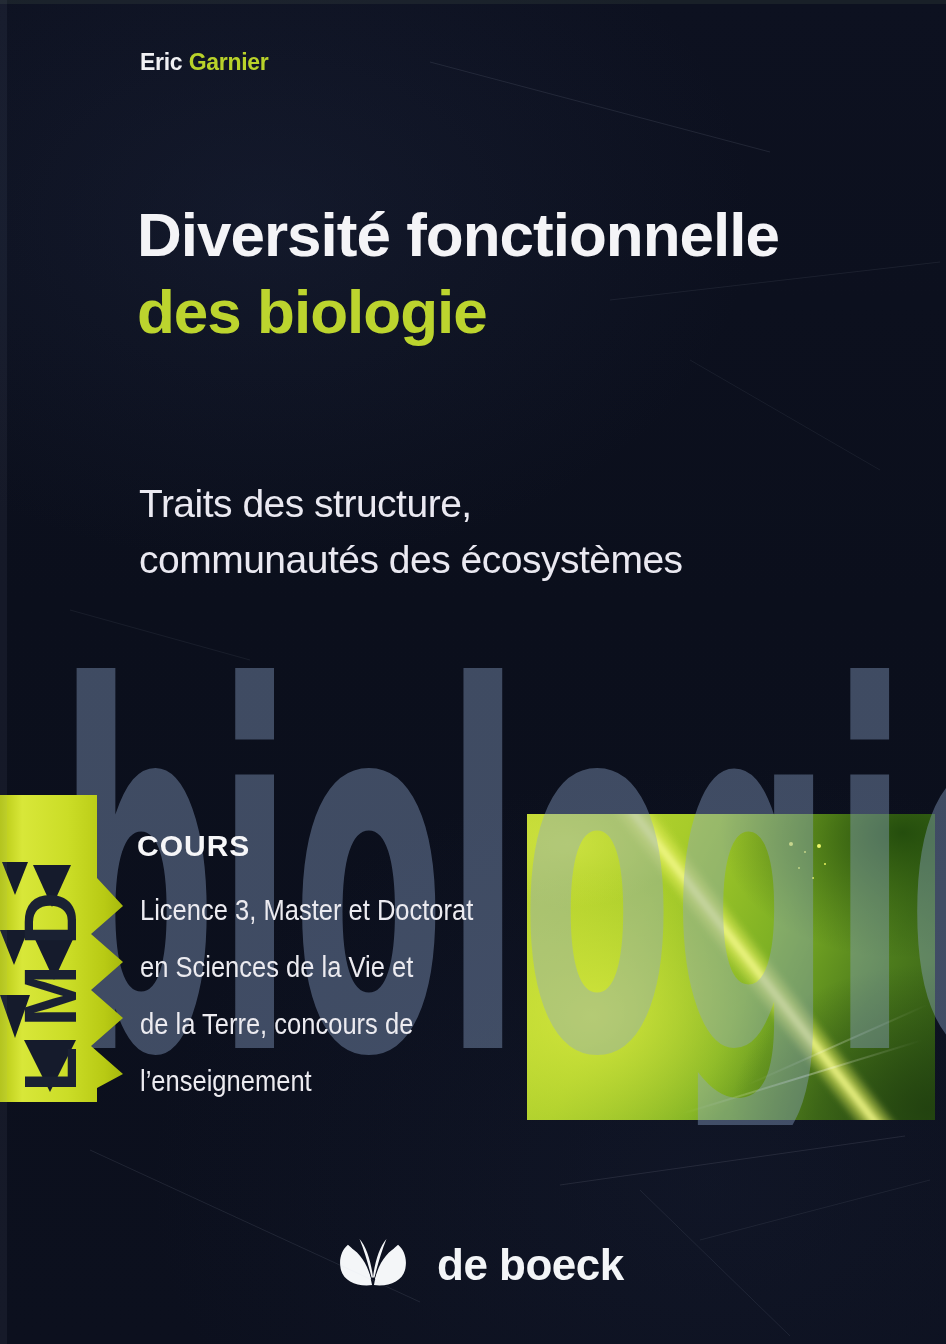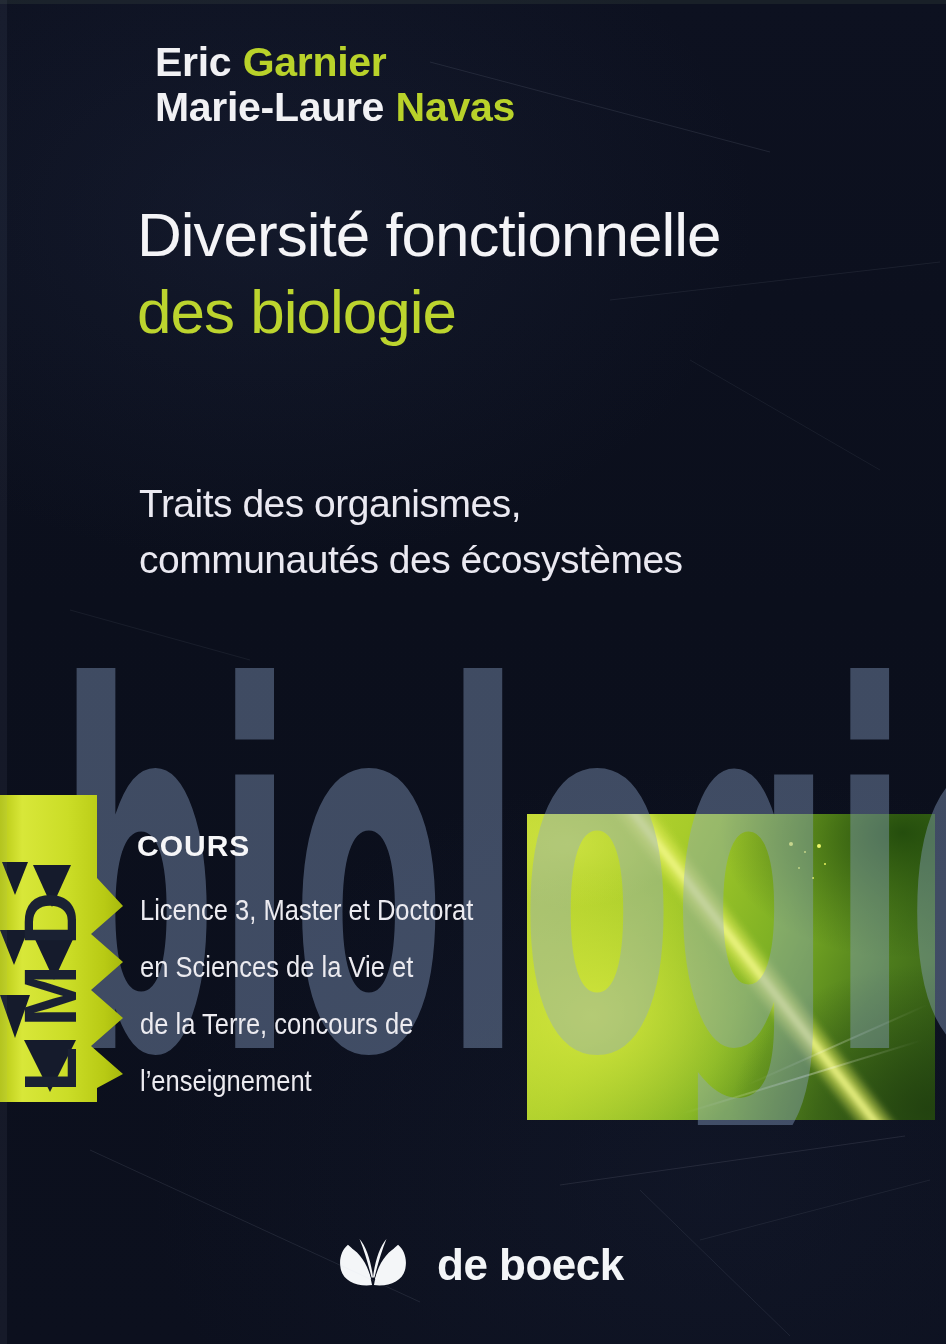--- a/index.html
+++ b/index.html
@@ -8,25 +8,25 @@
     background:
       radial-gradient(ellipse 700px 500px at 28% 16%, rgba(44,56,88,.22), transparent 70%),
       radial-gradient(ellipse 800px 600px at 75% 88%, rgba(34,44,72,.20), transparent 70%),
       linear-gradient(180deg,#0d1120 0%, #0b0f1c 45%, #0c101e 100%);
     font-family:"Liberation Sans", sans-serif;
   }
   .edge-top{position:absolute;left:0;top:0;width:100%;height:4px;background:rgba(140,170,120,.10);}
   .edge-left{position:absolute;left:0;top:0;width:7px;height:100%;background:rgba(150,175,205,.07);}
 
   
-  .authors{position:absolute;left:140px;top:40px;font-weight:bold;font-size:41px;line-height:45px;color:#f1f1f4;letter-spacing:-.3px;margin-left:15px;}
+  .authors{position:absolute;left:140px;top:40px;font-weight:bold;font-size:23px;line-height:45px;color:#f1f1f4;letter-spacing:-.3px;}
   .authors .green{color:#b9d22a;margin-left:.28em;}
 
   
-  .title{position:absolute;left:137px;top:196px;font-weight:normal;font-size:62px;line-height:77px;color:#f4f4f7;letter-spacing:-1px;}
+  .title{position:absolute;left:137px;top:196px;font-weight:bold;font-size:62px;line-height:77px;color:#f4f4f7;letter-spacing:-1px;}
   .title .line2{color:#bcd42e;}
 
   
   .subtitle{position:absolute;left:139px;top:476px;font-size:39px;line-height:56px;color:#eae9f1;letter-spacing:-.5px;font-weight:400;}
 
   
   .photo{position:absolute;left:527px;top:814px;width:408px;height:306px;overflow:hidden;
     background:
       radial-gradient(ellipse 260px 180px at 92% 6%, rgba(26,66,10,.85), transparent 70%),
       radial-gradient(ellipse 300px 220px at 98% 96%, rgba(30,60,14,.8), transparent 65%),
@@ -72,30 +72,29 @@
     <div class="hairline hl2"></div>
     <div class="speckles"></div>
   </div>
 
   <svg class="watermark" width="946" height="1125" viewBox="0 0 946 1125">
     <text x="58" y="1048" font-size="500" font-weight="bold" font-family="'DejaVu Sans', sans-serif" textLength="1000" lengthAdjust="spacingAndGlyphs" fill="#8ea6cc" opacity="0.40">biologie</text>
   </svg>
 
   <div class="authors">
     <div><span>Eric</span><span class="green">Garnier</span></div>
-    <div><span>Marie-Laure</span><span class="green">Navas</span></div>
   </div>
 
   <div class="title">
     <div class="line1">Diversité fonctionnelle</div>
     <div class="line2">des biologie</div>
   </div>
 
   <div class="subtitle">
-    <div>Traits des organismes,</div>
+    <div>Traits des structure,</div>
     <div>communautés des écosystèmes</div>
   </div>
 
   <svg class="band" width="124" height="307" viewBox="0 0 124 307">
     <defs>
       <linearGradient id="bandGrad" x1="0" y1="0" x2="1" y2="0">
         <stop offset="0" stop-color="#b6c713"></stop>
         <stop offset="0.18" stop-color="#d8e739"></stop>
         <stop offset="0.55" stop-color="#cbdd27"></stop>
         <stop offset="0.85" stop-color="#b8ca14"></stop>

